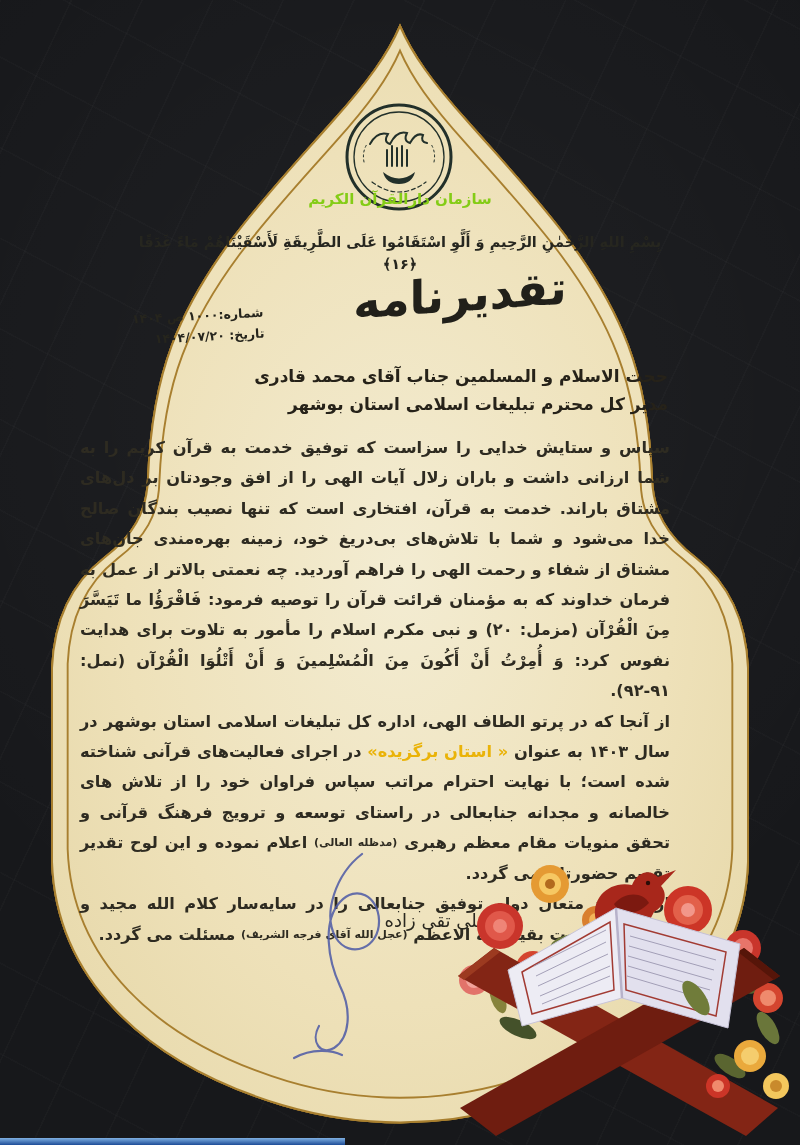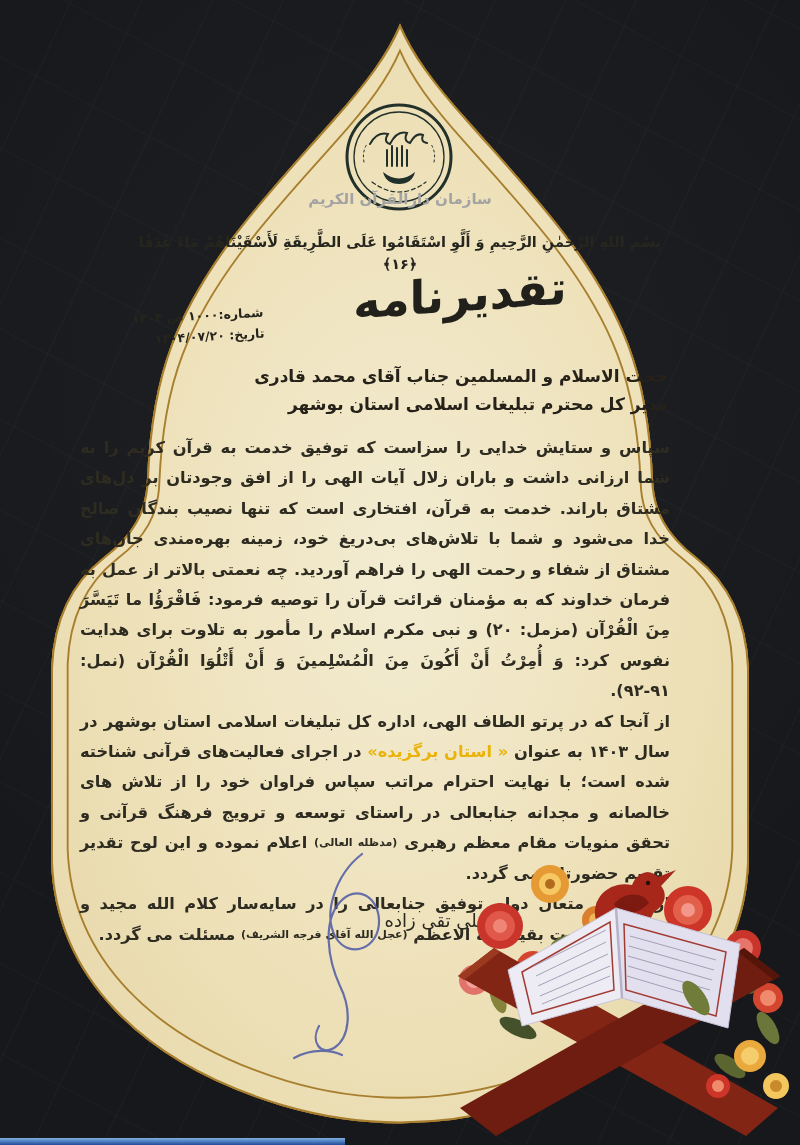--- a/index.html
+++ b/index.html
@@ -14,21 +14,21 @@
     background:
       repeating-linear-gradient(115deg, rgba(255,255,255,.018) 0 1.5px, transparent 1.5px 64px),
       repeating-linear-gradient(28deg, rgba(255,255,255,.014) 0 1.5px, transparent 1.5px 80px),
       radial-gradient(120% 90% at 50% 35%, rgba(255,255,255,.04), transparent 60%);
     pointer-events:none;
   }
   svg.cert,.abs{position:absolute;}
   .txt{color:#2c2a22;direction:rtl;}
   .org-name{
     left:0;top:190px;width:800px;text-align:center;
-    font-size:15px;font-weight:bold;letter-spacing:.5px;color:#a3a3a3;
+    font-size:15px;font-weight:bold;letter-spacing:.5px;color:#84cc16;
   }
   .verse{
     left:120px;top:231px;width:560px;text-align:center;
     font-size:14.5px;font-weight:bold;color:#26261f;line-height:22px;
   }
   .cert-title{
     left:310px;top:268px;width:300px;text-align:center;
     font-size:46px;font-weight:bold;color:#21201a;
     transform:rotate(-4deg) skewX(-4deg);
   }

